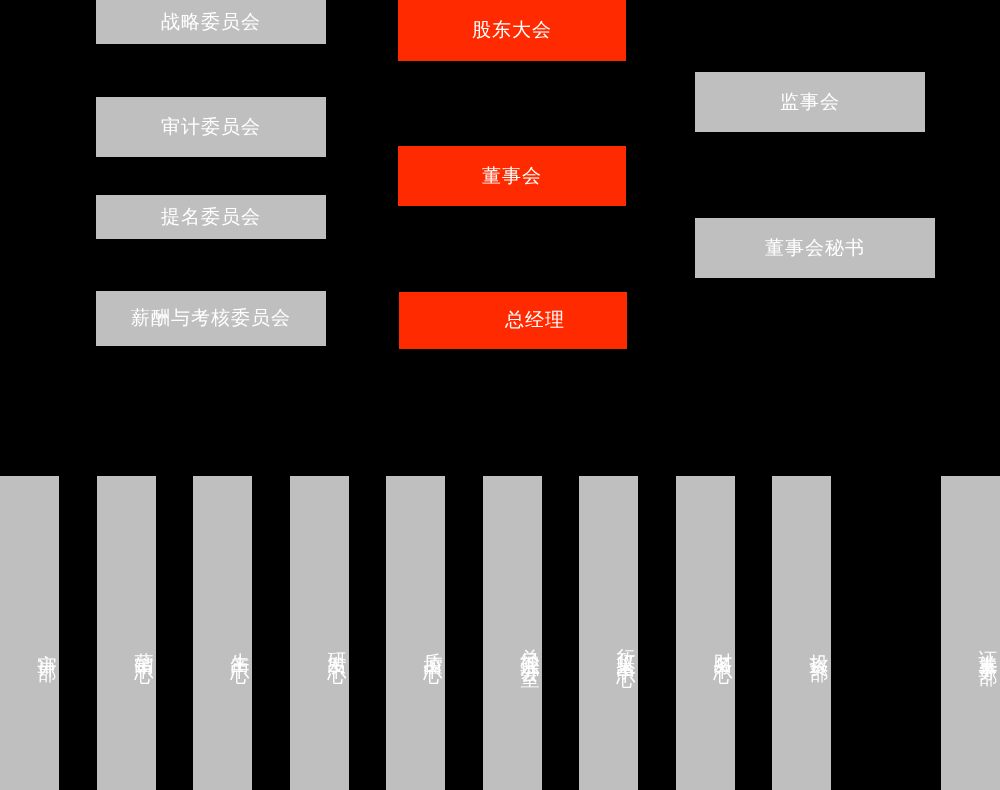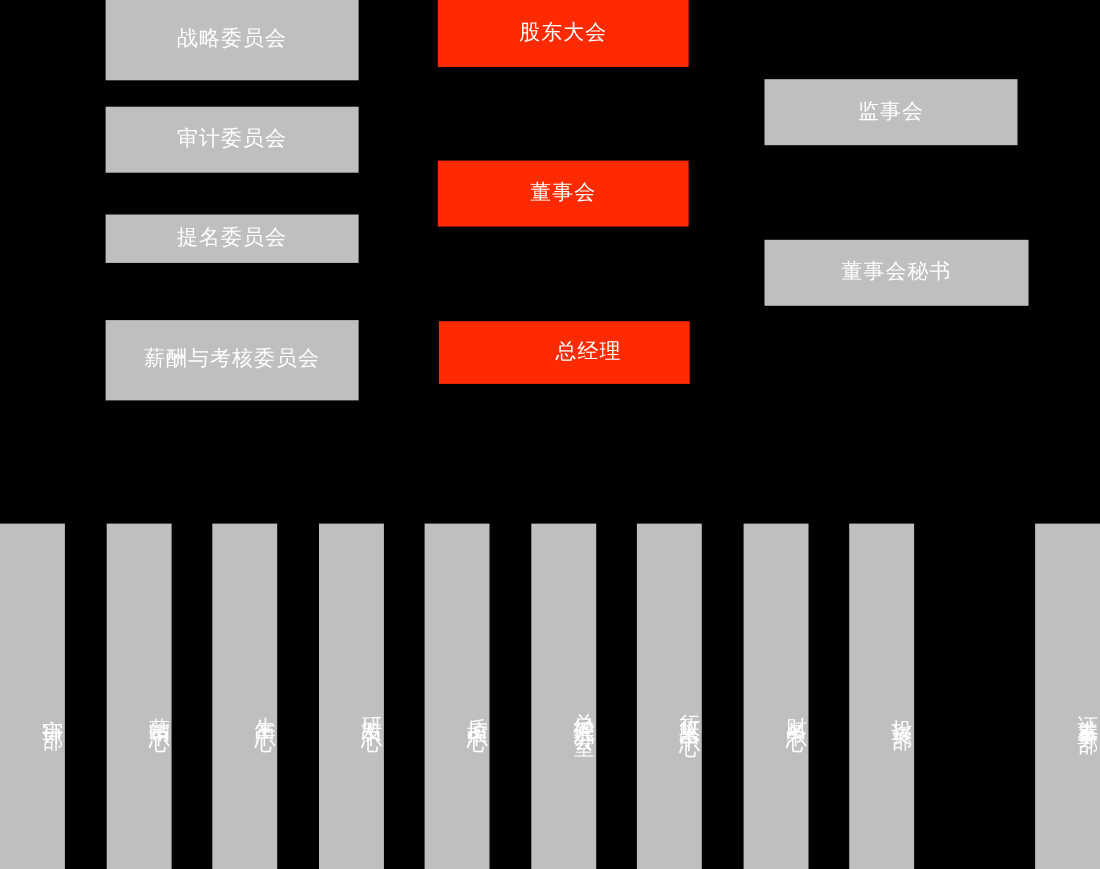--- a/index.html
+++ b/index.html
@@ -50,42 +50,42 @@
     font-size: 19px;
   }
   .node.vertical span {
     display: block;
   }
 </style>
 </head>
 <body>
 
 <div id="org-chart">
-    <div class="node gray" style="left: 96px; top: 0px; width: 230px; height: 73px;">
+    <div class="node gray" style="left: 96px; top: 0px; width: 230px; height: 44px;">
       <span>战略委员会</span>
     </div>
     <div class="node red" style="left: 398px; top: 0px; width: 228px; height: 61px;">
       <span>股东大会</span>
     </div>
     <div class="node gray" style="left: 695px; top: 72px; width: 230px; height: 60px;">
       <span>监事会</span>
     </div>
     <div class="node gray" style="left: 96px; top: 97px; width: 230px; height: 60px;">
       <span>审计委员会</span>
     </div>
     <div class="node red" style="left: 398px; top: 146px; width: 228px; height: 60px;">
       <span>董事会</span>
     </div>
     <div class="node gray" style="left: 96px; top: 195px; width: 230px; height: 44px; font-family: Liberation Serif, serif;">
       <span>提名委员会</span>
     </div>
     <div class="node gray" style="left: 695px; top: 218px; width: 240px; height: 60px;">
       <span>董事会秘书</span>
     </div>
-    <div class="node gray" style="left: 96px; top: 291px; width: 230px; height: 73px;">
+    <div class="node gray" style="left: 96px; top: 291px; width: 230px; height: 55px;">
       <span>薪酬与考核委员会</span>
     </div>
     <div class="node red" style="left: 399px; top: 292px; width: 228px; height: 57px; padding-left: 44px;">
       <span>总经理</span>
     </div>
     <div class="node gray vertical" style="left: 0px; top: 476px; width: 59px; height: 314px;">
       <span>审计部</span>
     </div>
     <div class="node gray vertical" style="left: 97px; top: 476px; width: 59px; height: 314px;">
       <span>营销中心</span>

